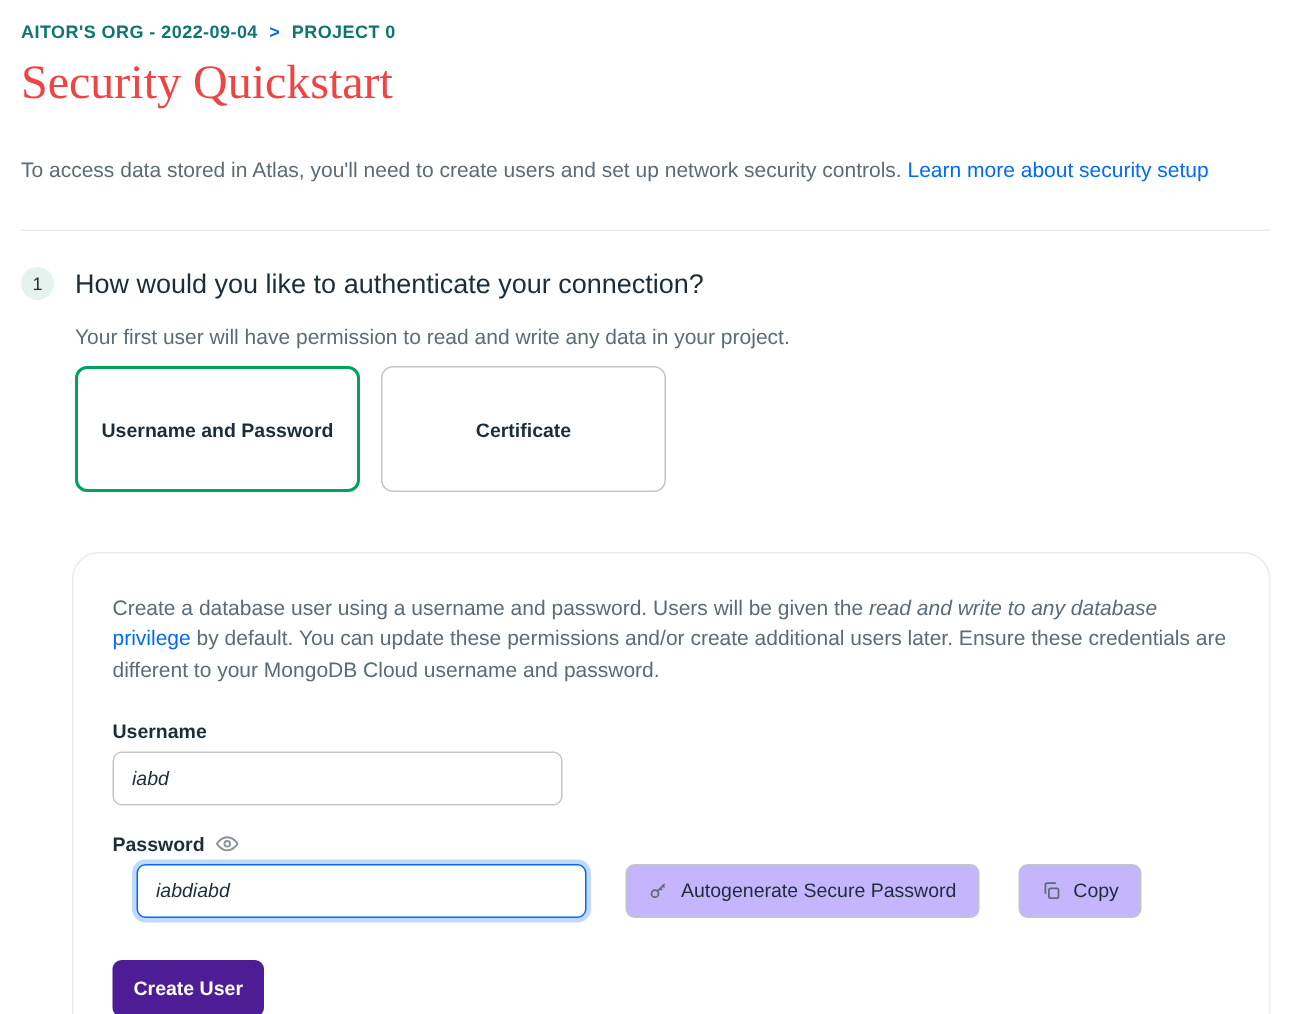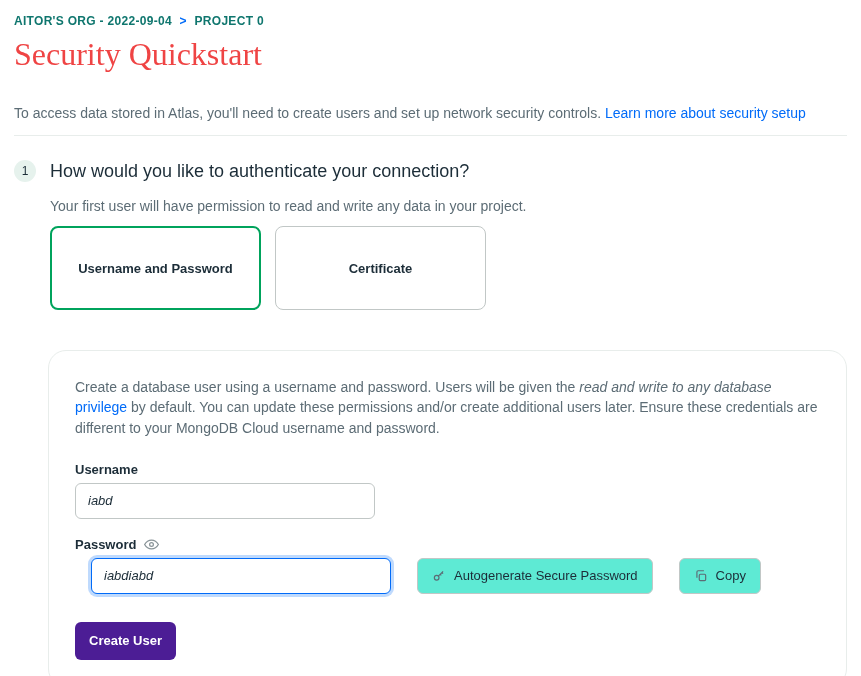--- a/index.html
+++ b/index.html
@@ -22,21 +22,21 @@
     h1.page-title {
       font-family: Georgia, 'Times New Roman', serif;
       font-weight: 400;
       font-size: 32px;
       color: #ef4444;
       margin-bottom: 32px;
     }
     .intro {
       font-size: 14px;
       color: #5C6C75;
-      padding-bottom: 14px;
+      padding-bottom: 32px;
       border-bottom: 1px solid #E8EDEB;
       margin-bottom: 24px;
     }
     .intro a { color: #016BF8; text-decoration: none; }
     .step-row { display: flex; align-items: center; gap: 14px; margin-bottom: 16px; }
     .step-badge {
       width: 22px; height: 22px; border-radius: 50%;
       background: #E6F2ED;
       display: flex; align-items: center; justify-content: center;
       font-size: 12px; color: #1C2D38;
@@ -45,21 +45,21 @@
     .step-sub {
       color: #5C6C75;
       font-size: 14px;
       margin-left: 36px;
       margin-bottom: 12px;
     }
     .method-row { display: flex; gap: 14px; margin-left: 36px; margin-bottom: 40px; }
     .method-card {
       border: 1px solid #C1C7C6;
       border-radius: 8px;
-      width: 211px; height: 84px;
+      width: 190px; height: 84px;
       display: flex; align-items: center; justify-content: center;
       font-size: 13px; font-weight: 600; color: #1C2D38;
       cursor: pointer;
       background: #fff;
     }
     .method-card.selected {
       border: 2px solid #00A35C;
     }
     .panel {
       margin-left: 34px;
@@ -93,21 +93,21 @@
     .text-input.focused {
       border: 1px solid #016BF8;
       box-shadow: 0 0 0 3px rgba(1,107,248,0.25);
     }
     .username-row { margin-bottom: 18px; }
     .password-row { display: flex; gap: 26px; align-items: flex-end; margin-bottom: 28px; margin-left: 16px; }
     .secondary-btn {
       height: 36px;
       border: 1px solid #C1C7C6;
       border-radius: 6px;
-      background: #5eead4;
+      background: #c4b5fd;
       padding: 0 14px;
       font-size: 13px;
       font-family: inherit;
       display: inline-flex; align-items: center; gap: 8px;
       color: #1C2D38;
       cursor: pointer;
     }
     .primary-btn {
       height: 38px;
       border: none;

